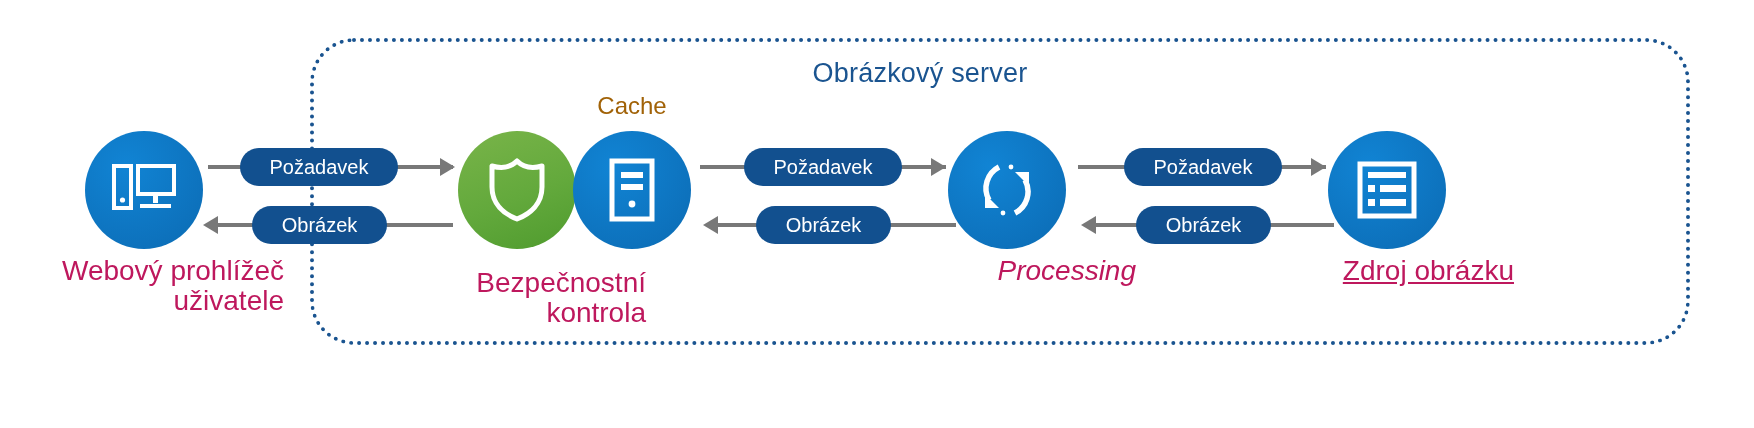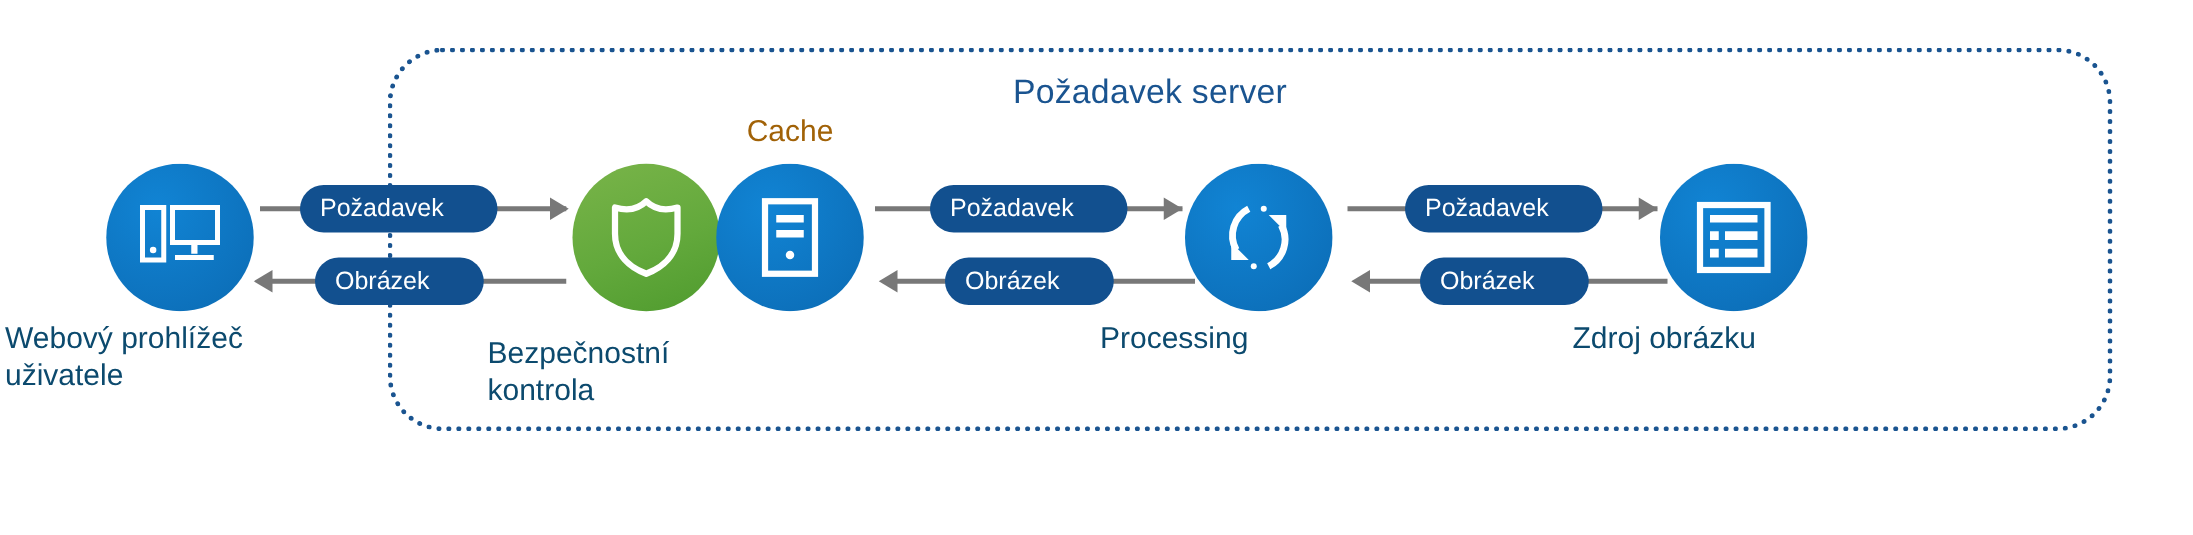--- a/index.html
+++ b/index.html
@@ -58,44 +58,44 @@
   .node svg {
     position: absolute;
     left: 50%;
     top: 50%;
     transform: translate(-50%, -50%);
   }
 
   
   .caption {
     position: absolute;
-    text-align: left;
-    font-size: 24px;
-    color: #0c4a6e;
+    text-align: right;
+    font-size: 28px;
+    color: #be185d;
     line-height: 30px;
     white-space: pre-line;
   }
   .caption-top {
     position: absolute;
     text-align: center;
     font-size: 24px;
     color: #a16207;
     white-space: nowrap;
   }
 
   
   .pill {
     position: absolute;
     height: 38px;
     border-radius: 19px;
     background: #12508f;
     color: #ffffff;
     font-size: 20px;
     line-height: 38px;
-    text-align: left;
+    text-align: center;
     white-space: nowrap;
     padding: 0 16px;
     box-sizing: border-box;
     z-index: 5;
   }
   .conn-line {
     position: absolute;
     height: 4px;
     background: #787878;
     z-index: 2;
@@ -116,21 +116,21 @@
     border-bottom: 9px solid transparent;
     border-right: 15px solid #787878;
   }
 </style>
 </head>
 <body>
 
 <div id="canvas">
 
   <div class="server-box"></div>
-  <div class="server-title">Požadavek server</div>
+  <div class="server-title">Obrázkový server</div>
 
   <div class="node blue" style="left:85px; top:131px;">
     <span>
       <svg width="64" height="56" viewBox="0 0 64 56" aria-hidden="true">
         <rect x="2" y="4" width="17" height="42" fill="none" stroke="#ffffff" stroke-width="4"></rect>
         <circle cx="10.5" cy="38" r="2.6" fill="#ffffff"></circle>
         <rect x="26" y="4" width="36" height="28" fill="none" stroke="#ffffff" stroke-width="4"></rect>
         <rect x="41" y="32" width="5" height="9" fill="#ffffff"></rect>
         <rect x="28" y="42" width="31" height="4" fill="#ffffff"></rect>
       </svg>
@@ -182,21 +182,21 @@
       <svg width="64" height="64" viewBox="0 0 64 64" aria-hidden="true">
         <path d="M50 22 A24 24 0 0 1 40 55" fill="none" stroke="#ffffff" stroke-width="5.5" stroke-linecap="butt"></path>
         <path d="M14 42 A24 24 0 0 1 24 9" fill="none" stroke="#ffffff" stroke-width="5.5" stroke-linecap="butt"></path>
         <polygon points="40,14 54,14 54,28" fill="#ffffff"></polygon>
         <polygon points="24,50 10,50 10,36" fill="#ffffff"></polygon>
         <circle cx="36" cy="9" r="2.4" fill="#ffffff"></circle>
         <circle cx="28" cy="55" r="2.4" fill="#ffffff"></circle>
       </svg>
     </span>
   </div>
-  <div class="caption" style="left:880px; top:256px; width:256px;">Processing</div>
+  <div class="caption" style="left:880px; top:256px; width:256px;font-style:italic;">Processing</div>
 
   <div class="conn-line" style="left:1078px; top:165px; width:248px;"></div>
   <div class="arrow-head right" style="left:1311px; top:158px;"></div>
   <div class="pill" style="left:1124px; top:148px; width:158px;">Požadavek</div>
 
   <div class="conn-line" style="left:1090px; top:223px; width:244px;"></div>
   <div class="arrow-head left" style="left:1081px; top:216px;"></div>
   <div class="pill" style="left:1136px; top:206px; width:135px;">Obrázek</div>
 
   <div class="node blue" style="left:1328px; top:131px;">
@@ -204,15 +204,15 @@
       <svg width="60" height="58" viewBox="0 0 60 58" aria-hidden="true">
         <rect x="3" y="3" width="54" height="52" fill="none" stroke="#ffffff" stroke-width="5"></rect>
         <rect x="11" y="11" width="38" height="6" fill="#ffffff"></rect>
         <rect x="11" y="24" width="7" height="7" fill="#ffffff"></rect>
         <rect x="23" y="24" width="26" height="7" fill="#ffffff"></rect>
         <rect x="11" y="38" width="7" height="7" fill="#ffffff"></rect>
         <rect x="23" y="38" width="26" height="7" fill="#ffffff"></rect>
       </svg>
     </span>
   </div>
-  <div class="caption" style="left:1258px; top:256px; width:256px;">Zdroj obrázku</div>
+  <div class="caption" style="left:1258px; top:256px; width:256px;text-decoration:underline;">Zdroj obrázku</div>
 
 </div>
 
 </body></html>

